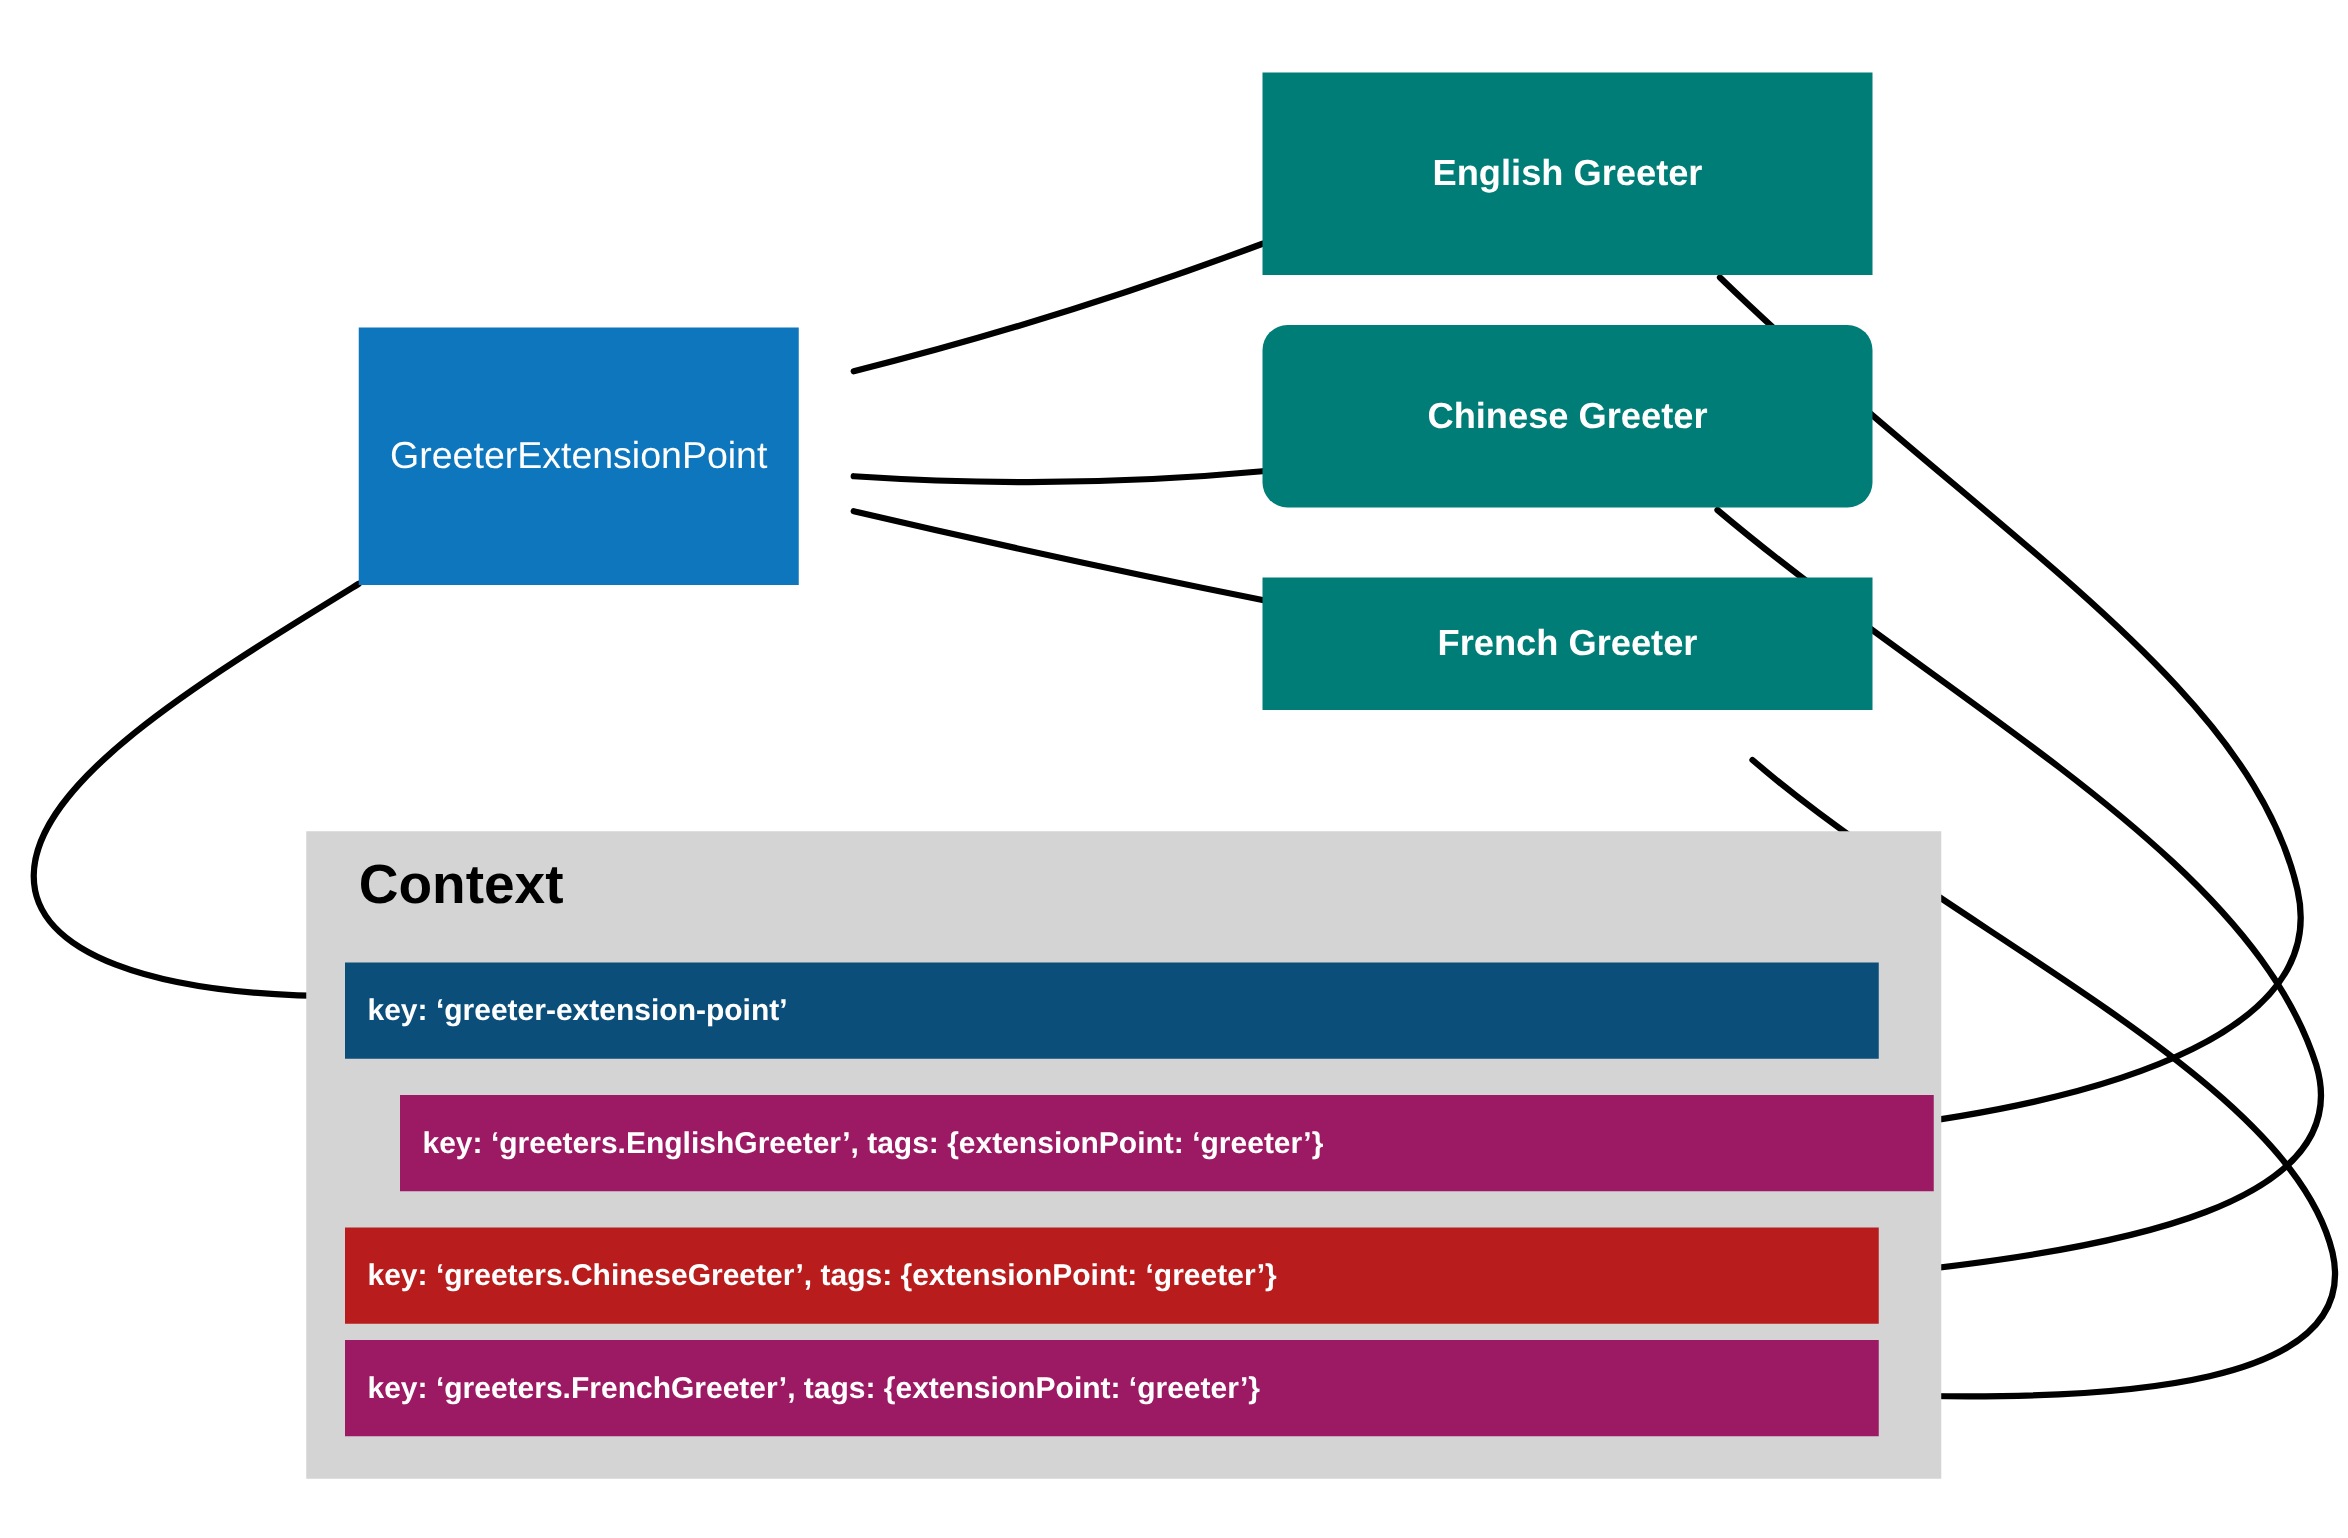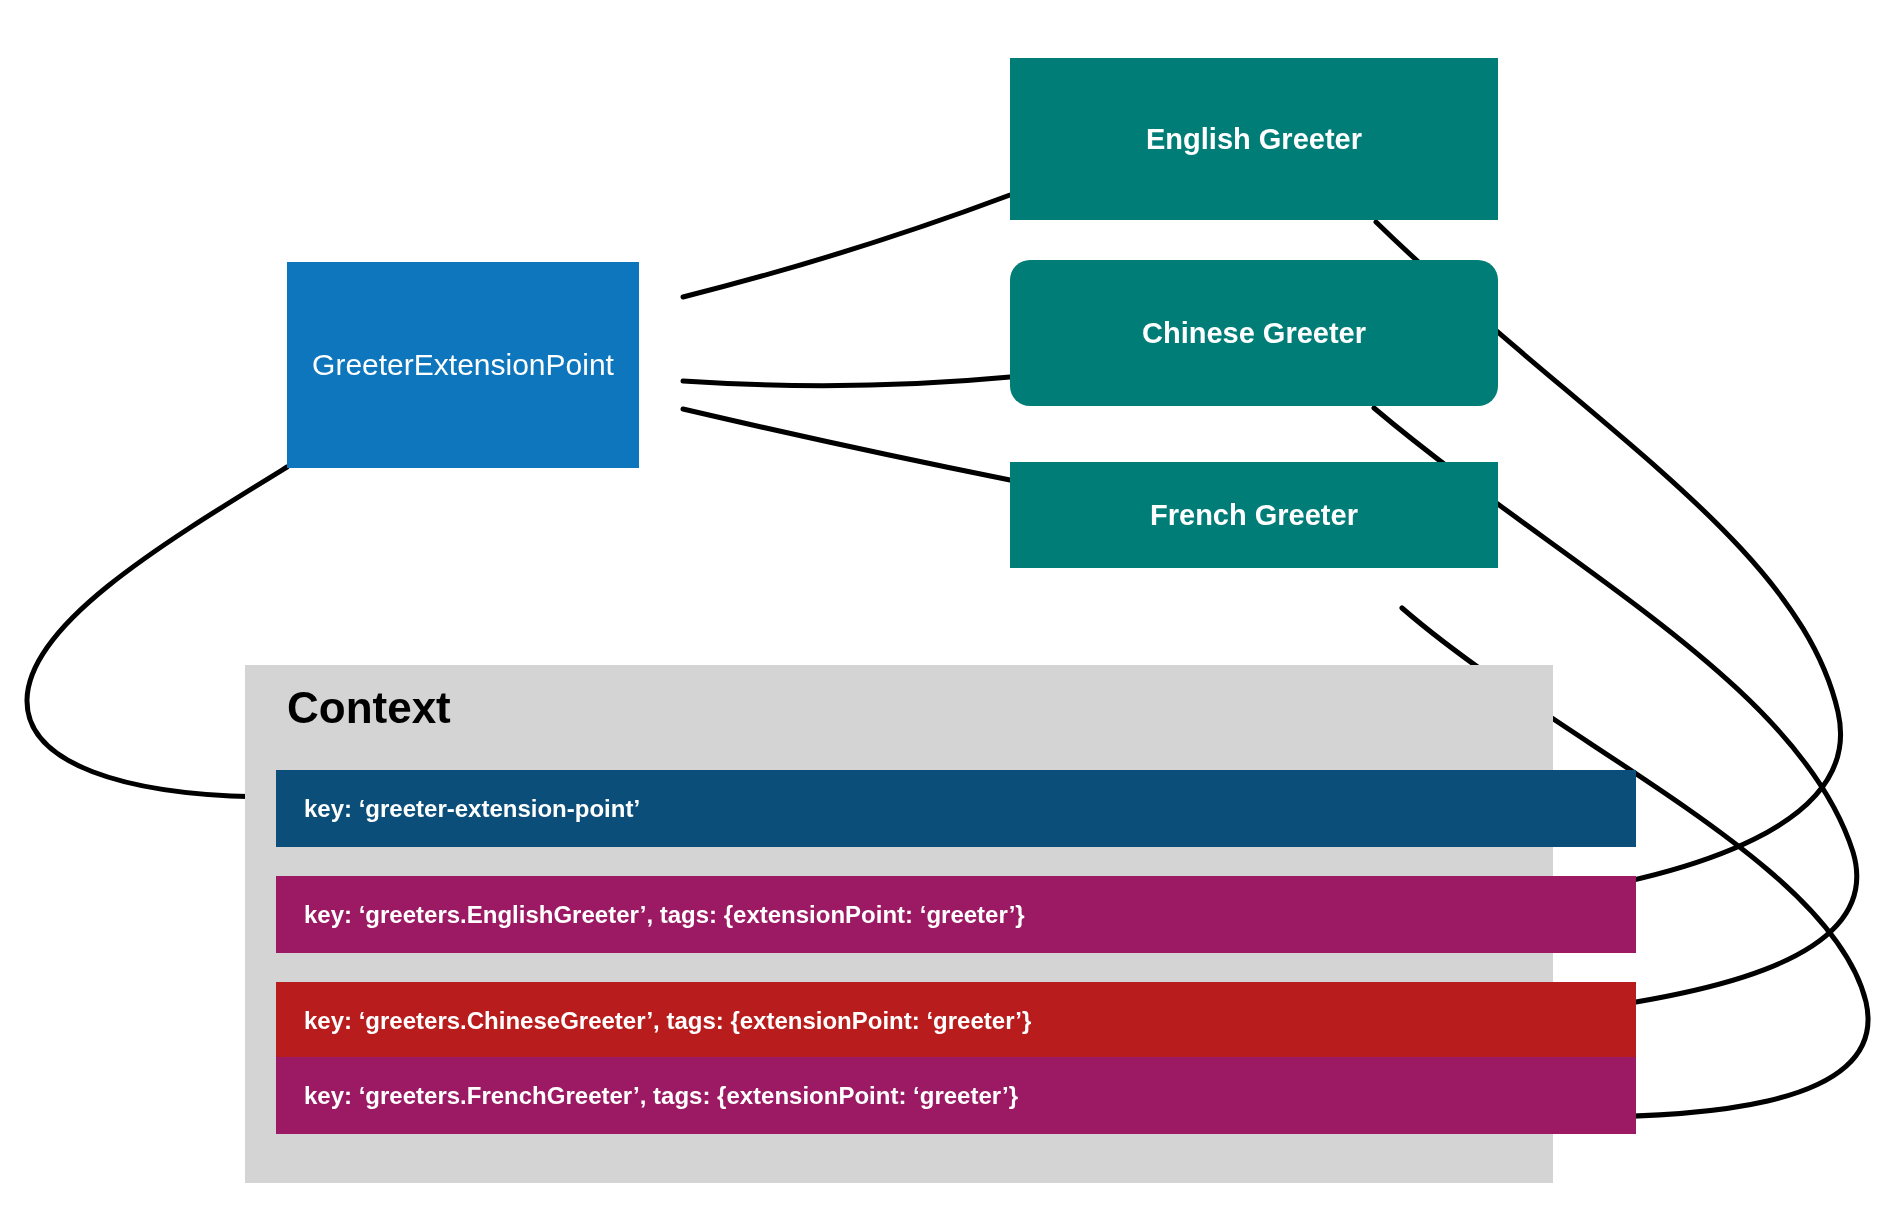--- a/index.html
+++ b/index.html
@@ -65,35 +65,35 @@
     position: absolute;
     left: 42px;
     top: 18px;
     font-size: 44px;
     font-weight: 700;
     color: #000000;
   }
   .context-entry {
     position: absolute;
     left: 31px;
-    width: 1360px;
+    width: 1227px;
     height: 77px;
     display: flex;
     align-items: center;
     box-sizing: border-box;
-    padding-left: 28px;
+    padding-left: 18px;
     color: #ffffff;
     font-size: 24px;
     font-weight: 700;
     white-space: nowrap;
   }
   .entry-0 { top: 105px; }
   .entry-1 { top: 211px; }
   .entry-2 { top: 317px; }
-  .entry-3 { top: 392px; }
+  .entry-3 { top: 407px; }
 </style>
 </head>
 <body>
 
 <div class="canvas">
 
   <svg class="connectors" viewBox="0 0 1878 1230">
     <path d="M 683 297 Q 850 255 1010 195" stroke="#000000"></path>
     <path d="M 683 381 Q 850 392 1010 377" stroke="#000000"></path>
     <path d="M 683 409 Q 850 448 1010 480" stroke="#000000"></path>
@@ -119,21 +119,21 @@
     <span>French Greeter</span>
   </div>
 
   <div class="context-panel" style="background: rgb(212, 212, 212);">
     <div class="context-title">Context</div>
 
     <div class="context-entry entry-0" style="background: rgb(10, 78, 121);">
       <span>key: ‘greeter-extension-point’</span>
     </div>
 
-    <div class="context-entry entry-1" style="background: rgb(156, 26, 99);">
+    <div class="context-entry entry-1" style="background: rgb(156, 26, 99); margin-left: 44px;">
       <span>key: ‘greeters.EnglishGreeter’, tags: {extensionPoint: ‘greeter’}</span>
     </div>
 
     <div class="context-entry entry-2" style="background: #b91c1c;">
       <span>key: ‘greeters.ChineseGreeter’, tags: {extensionPoint: ‘greeter’}</span>
     </div>
 
     <div class="context-entry entry-3" style="background: rgb(156, 26, 99);">
       <span>key: ‘greeters.FrenchGreeter’, tags: {extensionPoint: ‘greeter’}</span>
     </div>

